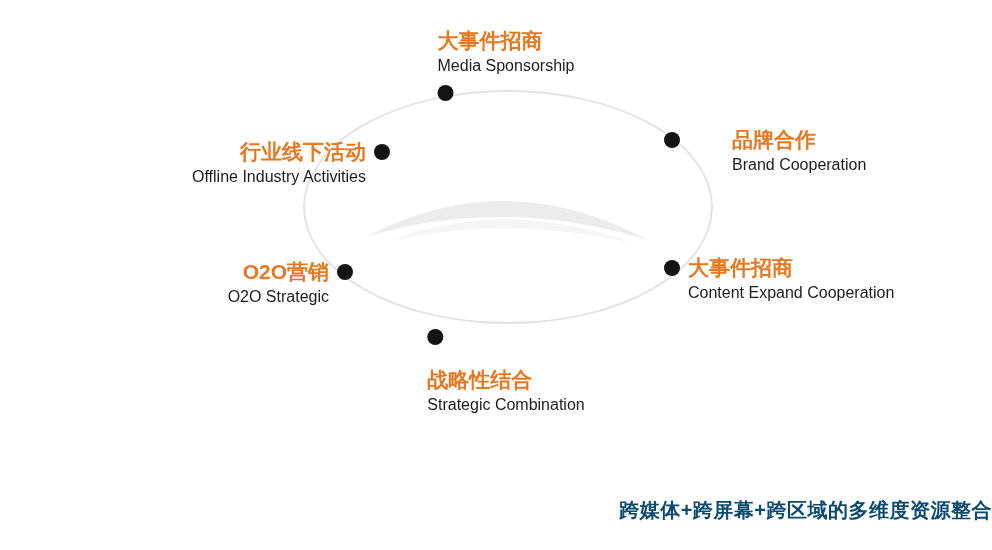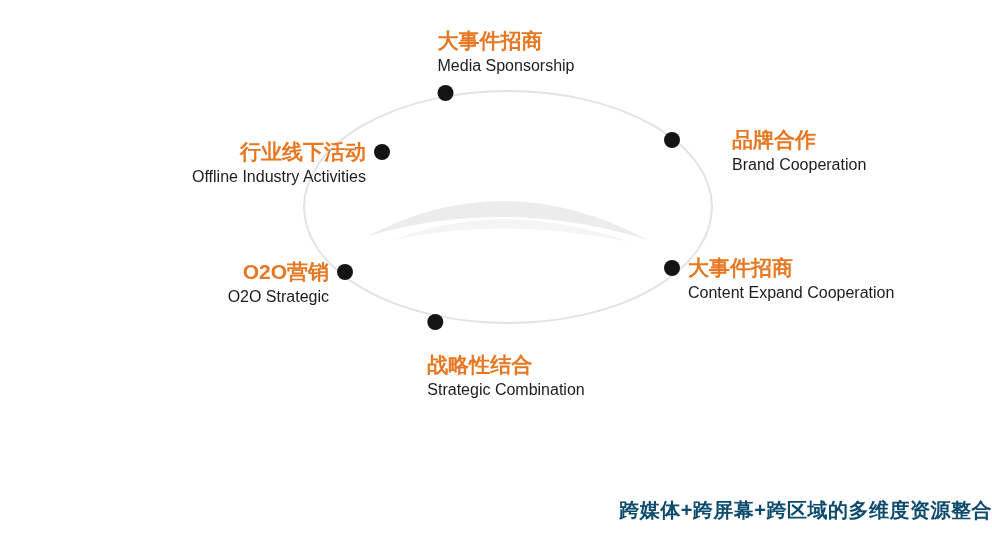--- a/index.html
+++ b/index.html
@@ -42,21 +42,21 @@
   .text { display: flex; flex-direction: column; }
   .text-right { align-items: flex-end; text-align: right; }
   .text-left { align-items: flex-start; text-align: left; }
 
   #node-top    { left: 506px; top: 28px;  transform: translateX(-50%); }
   #node-top .dot { margin-top: 9px; }
   #node-upper-left  { top: 127px; right: 602px; margin-top: 12px; }
   #node-upper-right { top: 127px; left: 664px; gap: 44px; }
   #node-lower-left  { top: 259px; right: 639px; }
   #node-lower-right { top: 255px; left: 664px; }
-  #node-bottom { left: 506px; top: 314px; transform: translateX(-50%); }
+  #node-bottom { left: 506px; top: 329px; transform: translateX(-50%); }
   #node-bottom .title { margin-top: 22px; }
 
   .caption {
     position: absolute;
     left: 0; right: 0;
     top: 497px;
     text-align: right;
     font-size: 20px;
     font-weight: 700;
     color: #0c4a6e;

